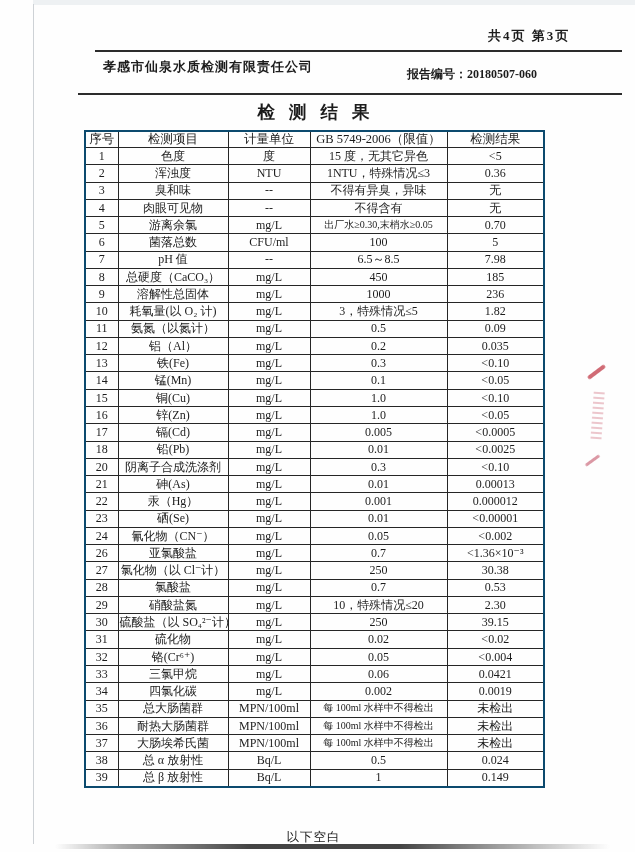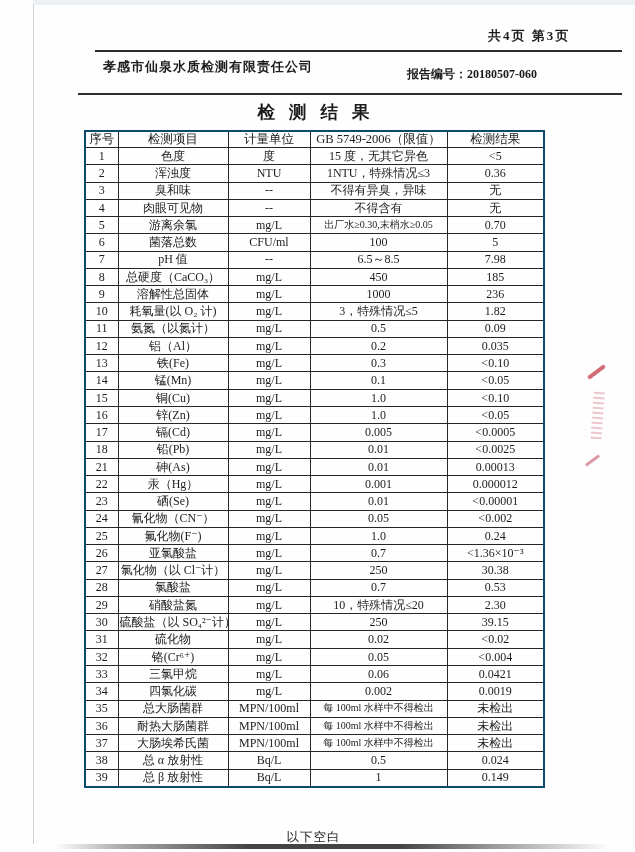--- a/index.html
+++ b/index.html
@@ -208,20 +208,27 @@
           <td>&lt;0.0005</td>
         </tr>
         <tr>
           <td>18</td>
           <td>铅(Pb)</td>
           <td>mg/L</td>
           <td>0.01</td>
           <td>&lt;0.0025</td>
         </tr>
         <tr>
+          <td>20</td>
+          <td>阴离子合成洗涤剂</td>
+          <td>mg/L</td>
+          <td>0.3</td>
+          <td>&lt;0.10</td>
+        </tr>
+        <tr>
           <td>21</td>
           <td>砷(As)</td>
           <td>mg/L</td>
           <td>0.01</td>
           <td>0.00013</td>
         </tr>
         <tr>
           <td>22</td>
           <td>汞（Hg）</td>
           <td>mg/L</td>
@@ -234,27 +241,20 @@
           <td>mg/L</td>
           <td>0.01</td>
           <td>&lt;0.00001</td>
         </tr>
         <tr>
           <td>24</td>
           <td>氰化物（CN⁻）</td>
           <td>mg/L</td>
           <td>0.05</td>
           <td>&lt;0.002</td>
-        </tr>
-        <tr>
-          <td>25</td>
-          <td>氟化物(F⁻)</td>
-          <td>mg/L</td>
-          <td>1.0</td>
-          <td>0.24</td>
         </tr>
         <tr>
           <td>26</td>
           <td>亚氯酸盐</td>
           <td>mg/L</td>
           <td>0.7</td>
           <td>&lt;1.36×10⁻³</td>
         </tr>
         <tr>
           <td>27</td>

